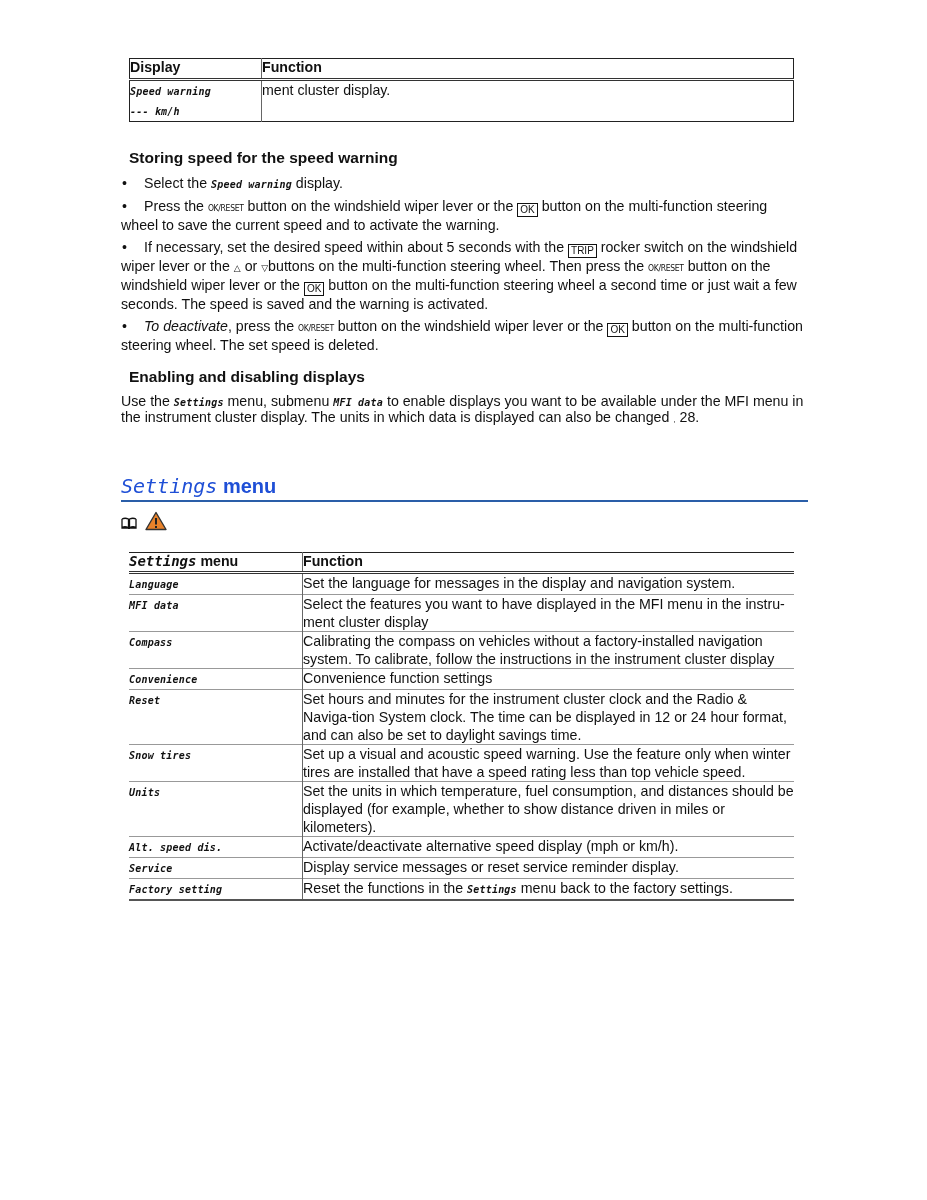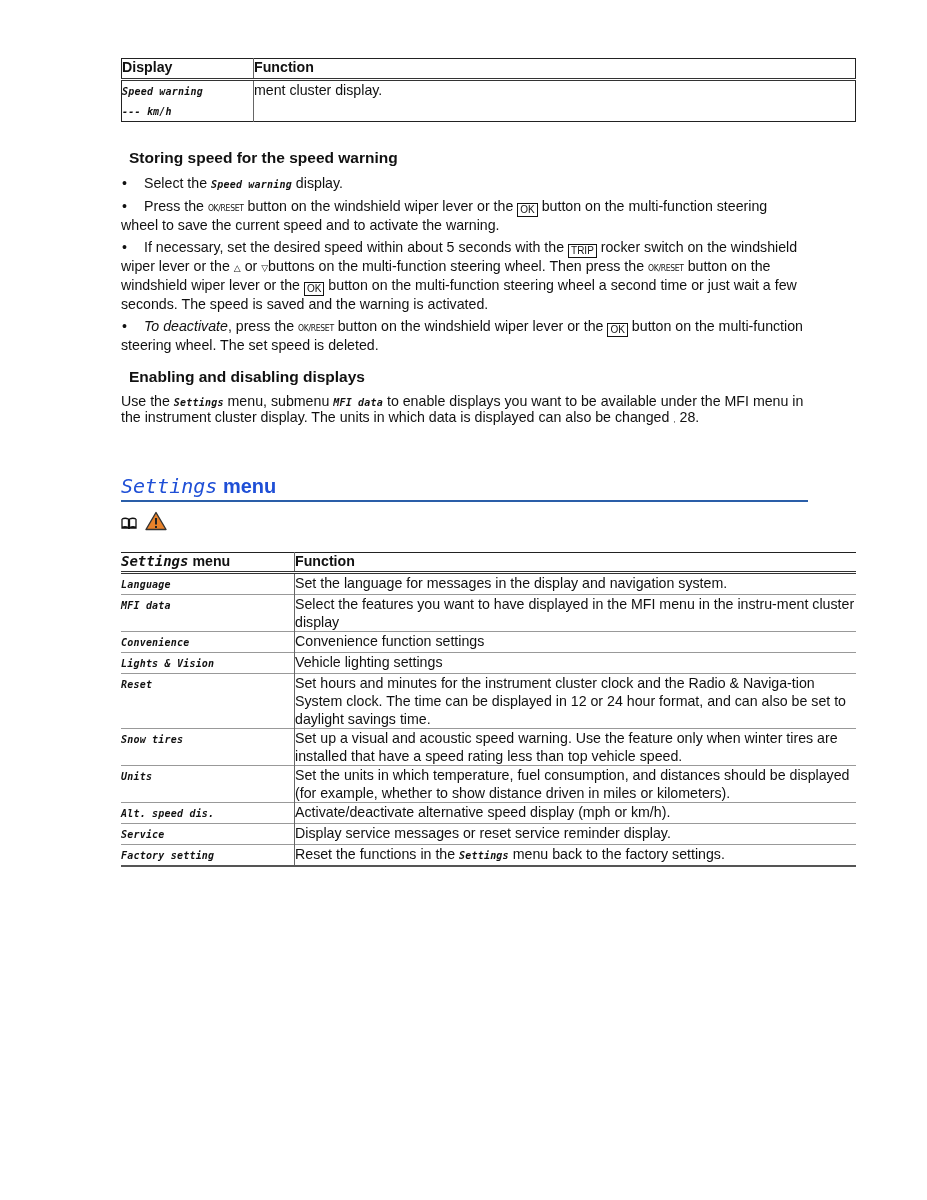--- a/index.html
+++ b/index.html
@@ -2,21 +2,21 @@
 <html><head>
   <meta charset="utf-8">
   <style>
     html, body { margin: 0; padding: 0; background: #ffffff; }
     body { width: 927px; height: 1200px; position: relative; overflow: hidden;
            font-family: "Liberation Sans", sans-serif; color: #111; font-size: 14.2px; }
     .page { position: absolute; left: 121px; top: 58px; width: 687px; }
     .mono { font-family: "DejaVu Sans Mono", monospace; font-style: italic; font-weight: bold; font-size: 10px; letter-spacing: 0.2px; }
     .mono-hdr { font-family: "DejaVu Sans Mono", monospace; font-style: italic; font-size: 14px; }
 
-    table.doc { width: 735px; border-collapse: collapse; }
+    table.doc { width: 665px; border-collapse: collapse; margin-left: 8px; }
     table.doc td, table.doc th { vertical-align: top; text-align: left; padding: 0; }
     .t1 { border: 1px solid #222; }
     .t1 th { font-weight: bold; padding: 6px 5px 5px 6px; height: 19px; border-bottom: 3px double #333; }
     .t1 th + th, .t1 td + td { border-left: 1px solid #666; }
     .t1 td { padding: 4px 5px 4px 6px; line-height: 18px; }
     .t1 .c1 { width: 131px; }
 
     h3 { font-size: 15.5px; font-weight: bold; margin: 8px; }
     .sec1 { margin-top: 27px; }
     ul.bul { list-style: none; margin: 7px 0 0 0; padding: 0; }
@@ -109,26 +109,26 @@
     <tbody>
       <tr>
         <td class="c1"><span class="mono">Language</span></td>
         <td>Set the language for messages in the display and navigation system.</td>
       </tr>
       <tr>
         <td class="c1"><span class="mono">MFI data</span></td>
         <td>Select the features you want to have displayed in the MFI menu in the instru-ment cluster display</td>
       </tr>
       <tr>
+        <td class="c1"><span class="mono">Compass</span></td>
+        <td>Calibrating the compass on vehicles without a factory-installed navigation system. To calibrate, follow the instructions in the instrument cluster display</td>
+      </tr>
+      <tr>
         <td class="c1"><span class="mono">Convenience</span></td>
         <td>Convenience function settings</td>
-      </tr>
-      <tr>
-        <td class="c1" style="padding-right:30px"><span class="mono">Lights &amp; Vision</span></td>
-        <td>Vehicle lighting settings</td>
       </tr>
       <tr>
         <td class="c1"><span class="mono">Reset</span></td>
         <td>Set hours and minutes for the instrument cluster clock and the Radio &amp; Naviga-tion System clock. The time can be displayed in 12 or 24 hour format, and can also be set to daylight savings time.</td>
       </tr>
       <tr>
         <td class="c1"><span class="mono">Snow tires</span></td>
         <td>Set up a visual and acoustic speed warning. Use the feature only when winter tires are installed that have a speed rating less than top vehicle speed.</td>
       </tr>
       <tr>

